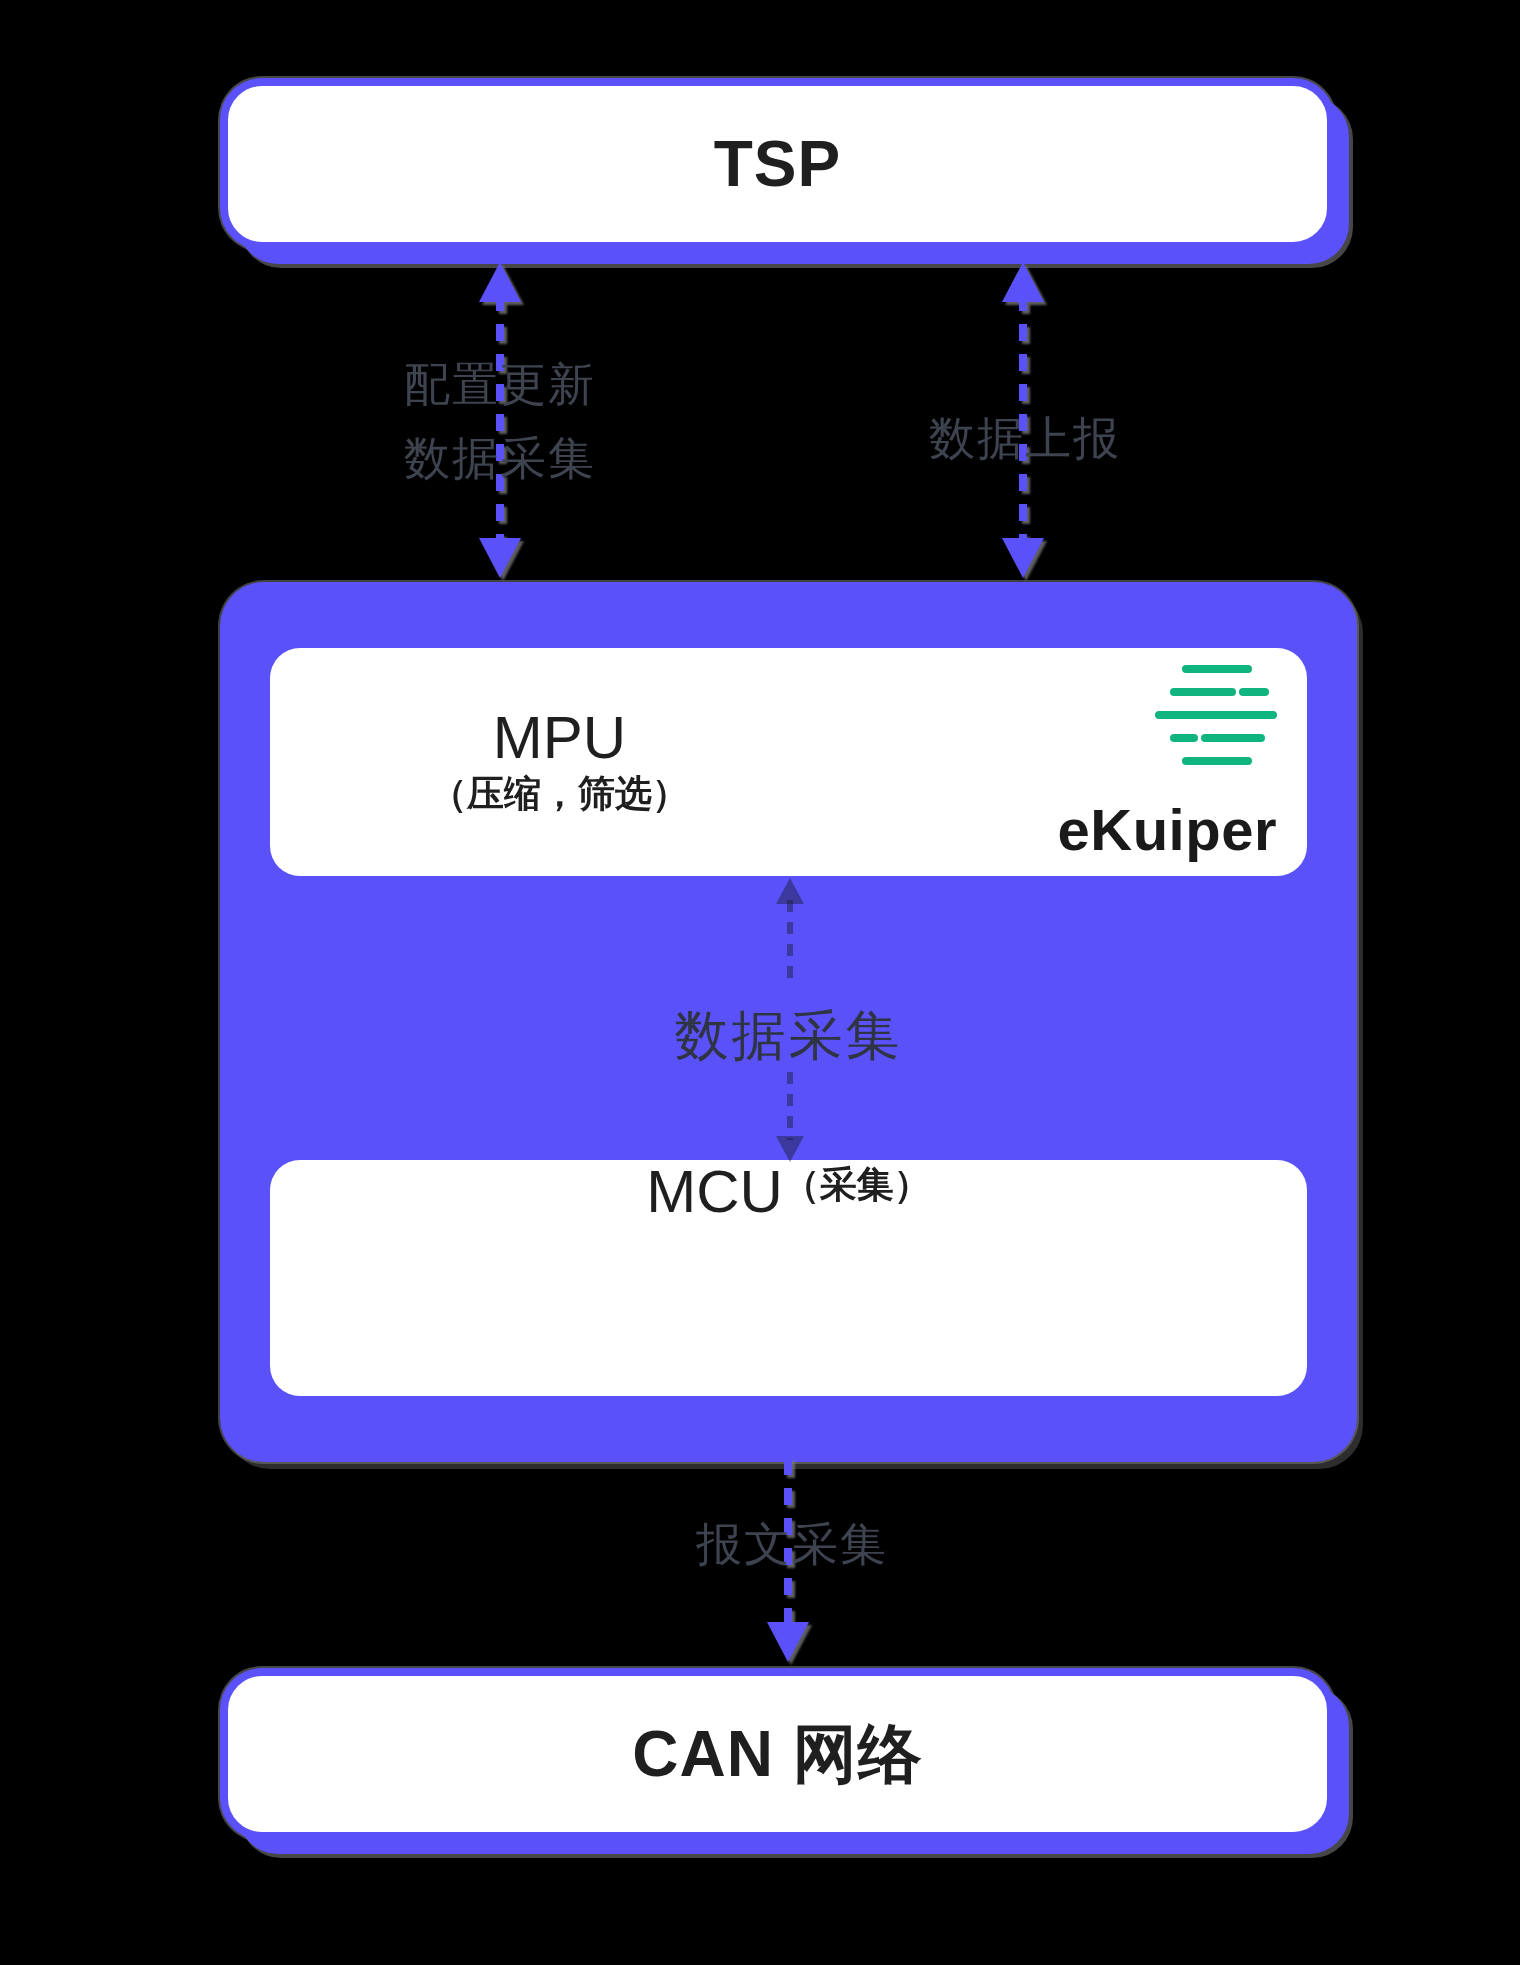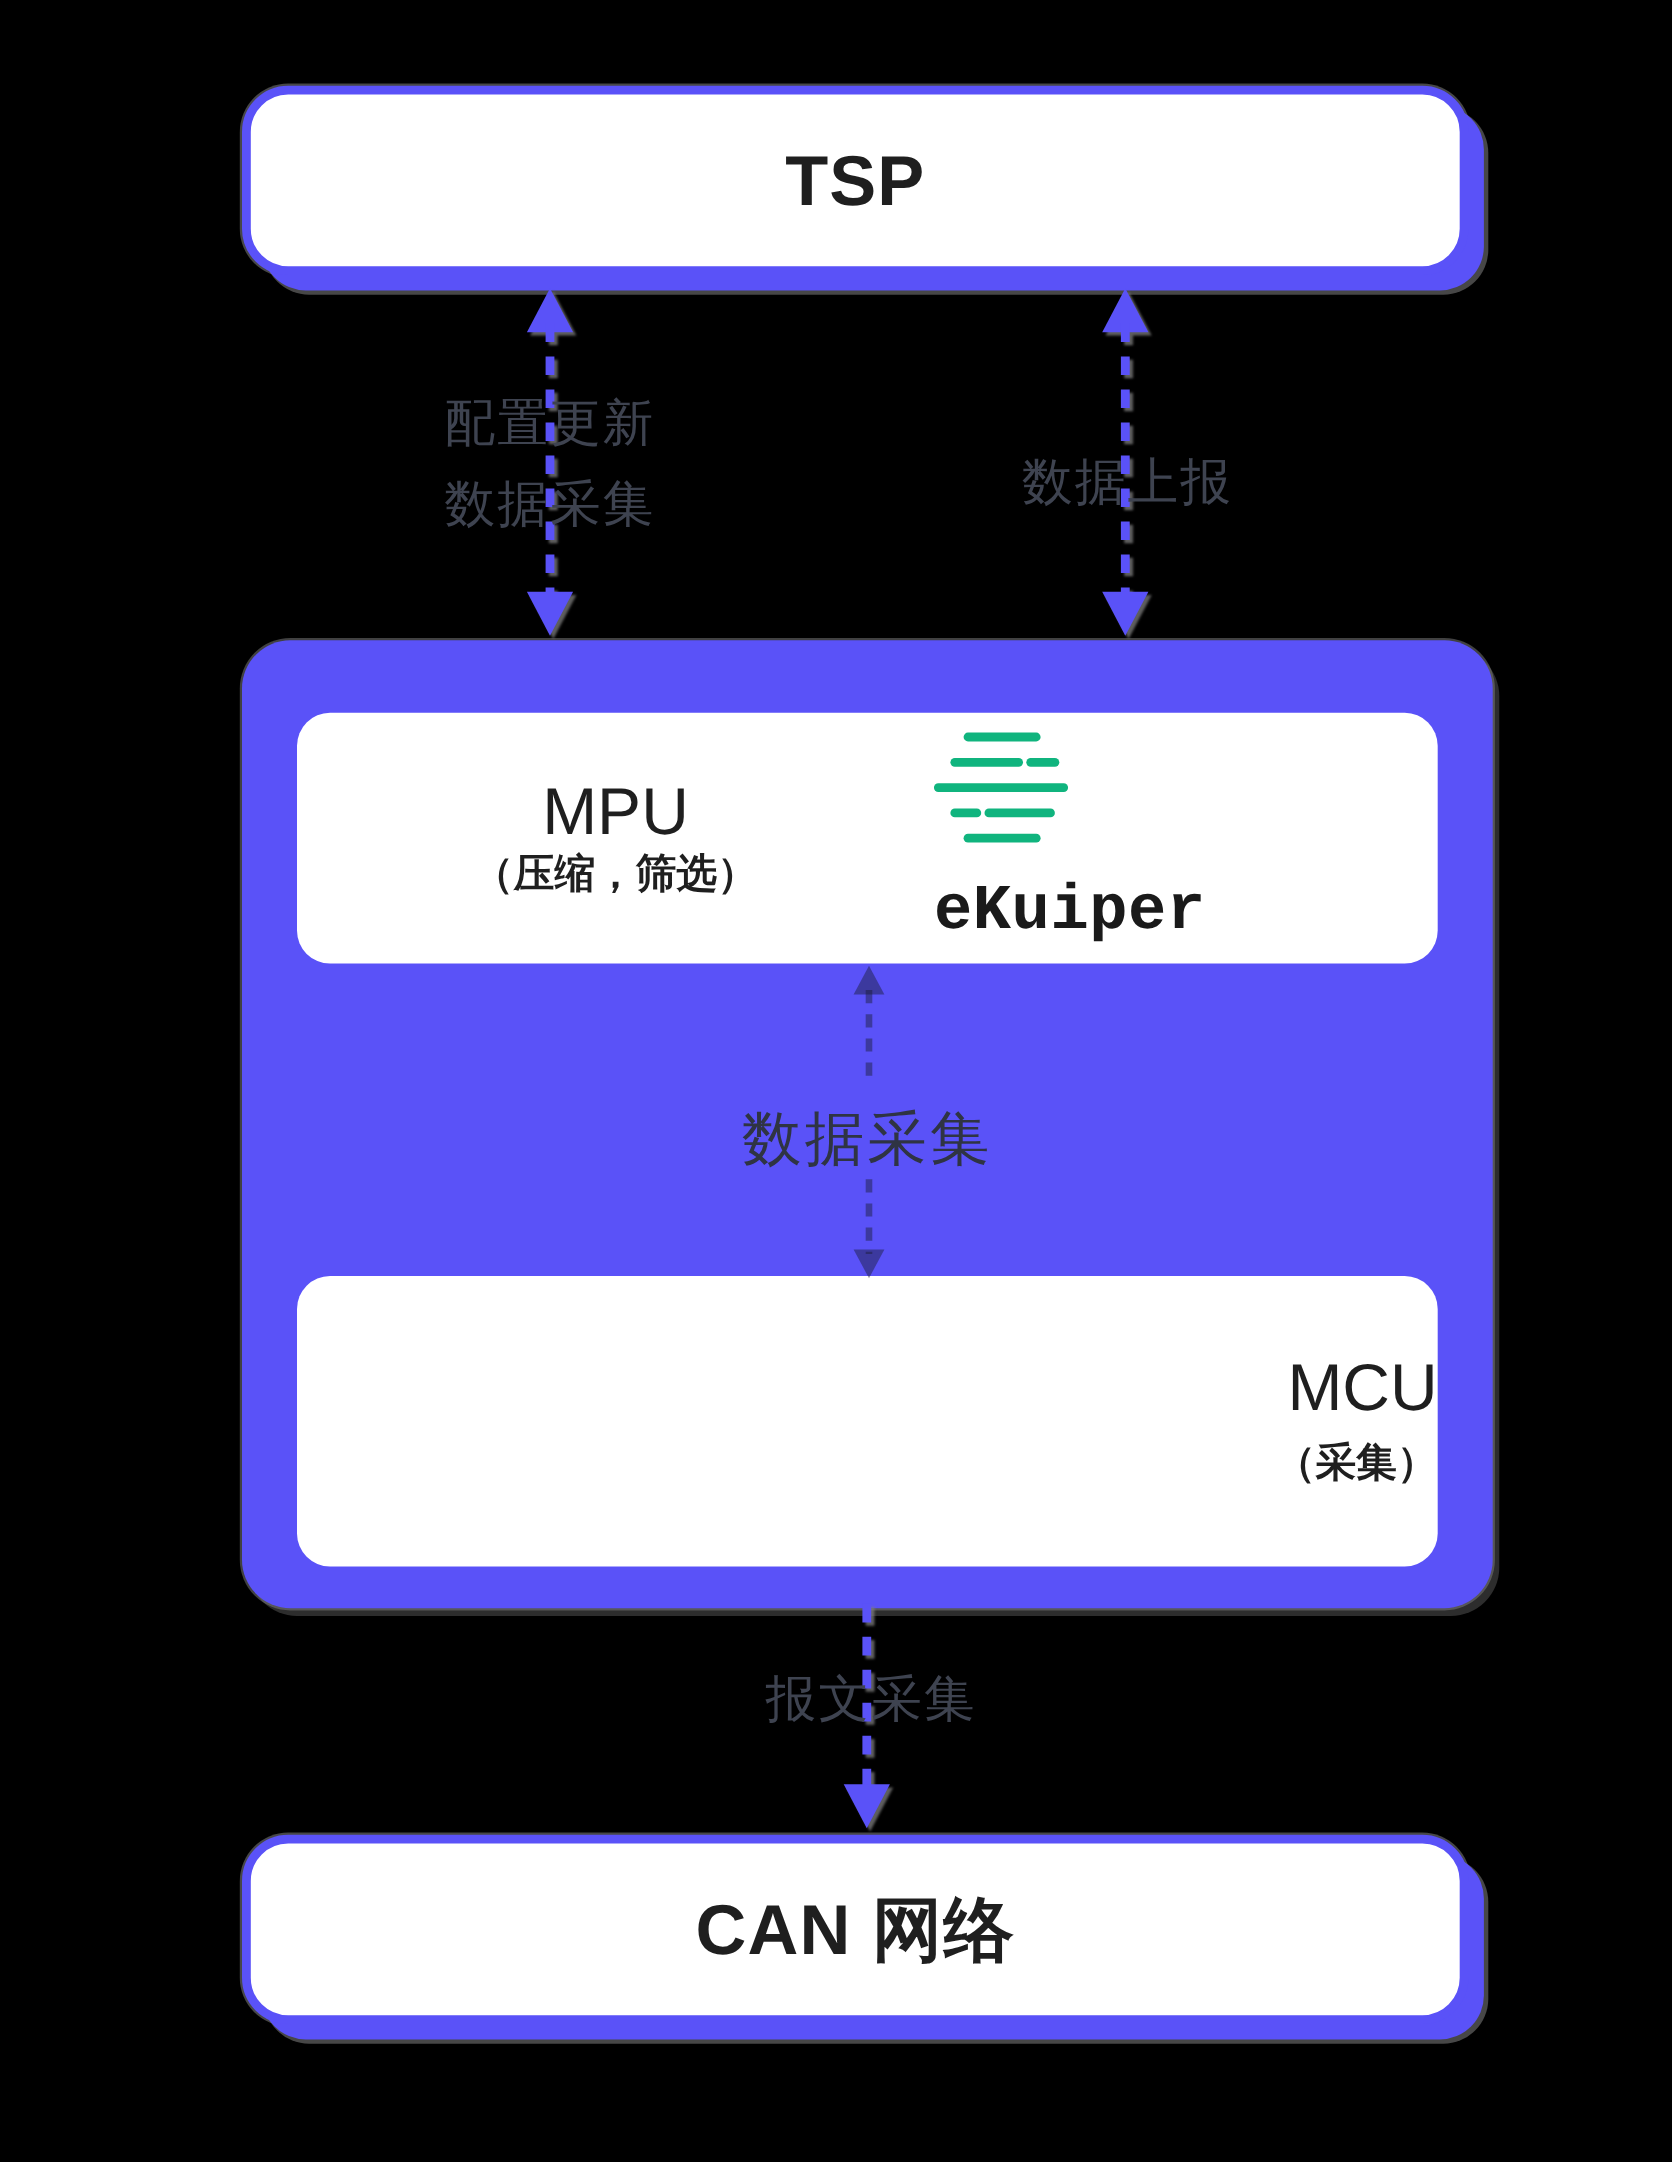--- a/index.html
+++ b/index.html
@@ -49,31 +49,31 @@
       0 0 0 2px rgba(130,130,130,0.5),
       6px 7px 0 0 rgba(130,130,130,0.35);
   }
   .inner-node{
     position:absolute;
     left:50px;width:1037px;
     background:var(--white);
     border-radius:30px;
   }
   .mpu-box{top:66px;height:228px;display:flex;align-items:center;}
-  .mcu-box{top:578px;height:264px;display:flex;flex-direction:column;align-items:flex-end;justify-content:center;}
+  .mcu-box{top:578px;height:236px;display:flex;flex-direction:row;align-items:flex-start;justify-content:center;}
   .mpu-left{
     flex:1.15;display:flex;flex-direction:column;align-items:center;justify-content:center;
     gap:0;
   }
   .inner-title{font-size:60px;font-weight:500;color:var(--ink);line-height:1.05;}
   .inner-sub{font-size:37px;font-weight:700;color:var(--ink);white-space:nowrap;}
   .mcu-box .inner-title{margin-bottom:12px;}
   .ekuiper{
-    flex:0.85;display:flex;flex-direction:column;align-items:flex-start;justify-content:center;
-    gap:28px;padding-right:30px;font-family:Liberation Mono, monospace;
+    flex:0.85;display:flex;flex-direction:column;align-items:flex-end;justify-content:center;
+    gap:28px;padding-right:30px;
   }
   .ekuiper-text{font-size:58px;font-weight:600;color:#1a1a1a;letter-spacing:0.5px;}
   .passthrough{
     position:absolute;left:0;right:0;top:418px;
     text-align:center;
     font-size:54px;font-weight:500;color:var(--passthrough);
     letter-spacing:3px;
   }
   
   .arrow{position:absolute;filter:drop-shadow(3px 3px 1px rgba(125,125,125,0.75));}

